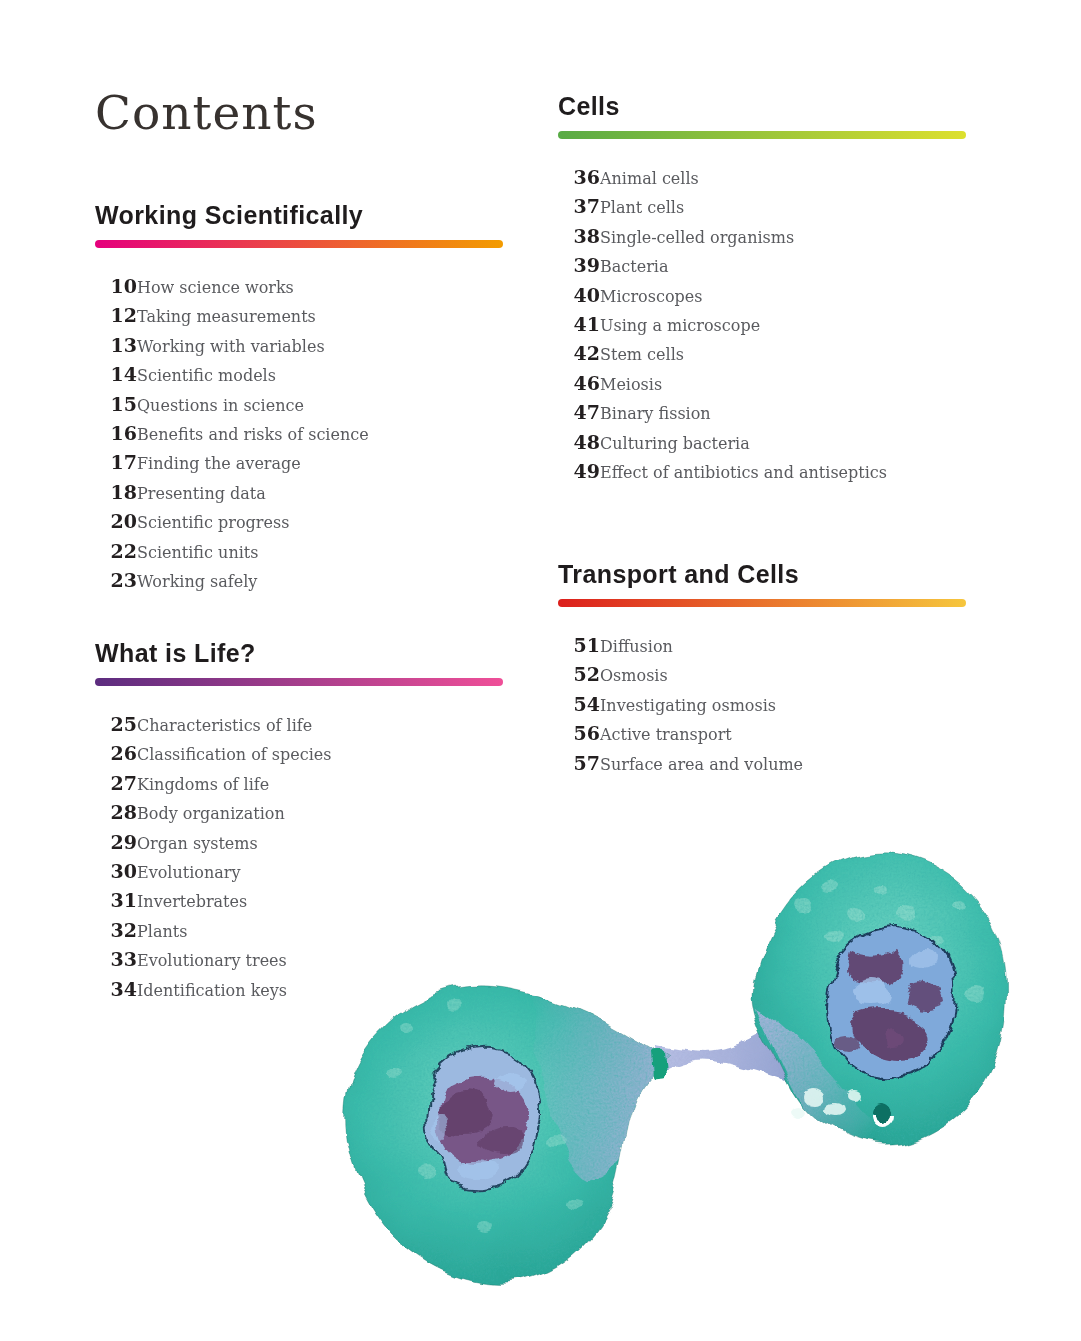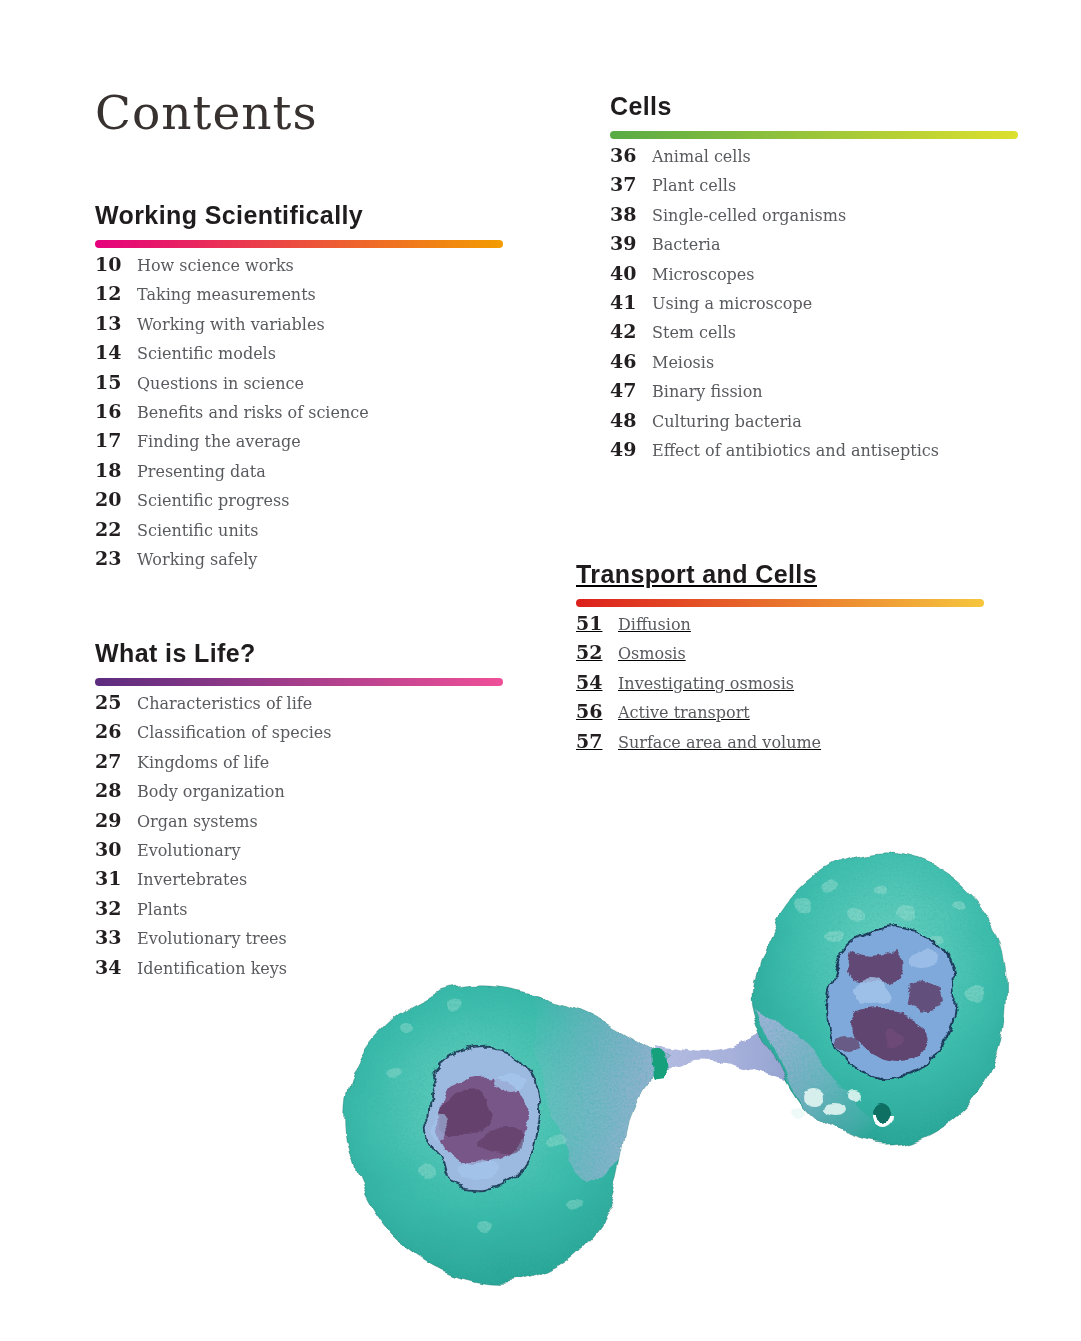--- a/index.html
+++ b/index.html
@@ -8,28 +8,28 @@
     font-family:"Liberation Sans",sans-serif;overflow:hidden;
   }
   .page-title{
     position:absolute;left:95px;top:86px;margin:0;
     font-family:"DejaVu Serif",serif;font-weight:400;
     font-size:47px;line-height:1.15;color:#37322f;letter-spacing:1px;
   }
   .toc-section{position:absolute;width:408px;}
   #sec-0{left:95px;top:201px;}
   #sec-1{left:95px;top:639px;}
-  #sec-2{left:610px;top:92px;}
-  #sec-3{left:576px;top:560px;text-decoration:underline;}
+  #sec-2{left:558px;top:92px;}
+  #sec-3{left:558px;top:560px;}
   .section-title{
     margin:0 0 10px 0;font-size:25px;line-height:29px;font-weight:bold;
     color:#1f1c1d;letter-spacing:0.4px;font-family:"Liberation Sans",sans-serif;
   }
   .section-bar{height:8px;border-radius:4px;}
-  .toc-list{list-style:none;margin:5px 0 0 0;padding:0;}
+  .toc-list{list-style:none;margin:27px 0 0 0;padding:0;text-align:right;}
   .toc-item{display:flex;align-items:baseline;height:29.4px;}
   .toc-item .num{
     flex:0 0 42px;font-family:"DejaVu Serif",serif;font-weight:bold;
     font-size:19px;color:#231f20;
   }
   .toc-item .label{
     font-family:"DejaVu Serif",serif;font-size:16px;color:#595a5e;
     white-space:nowrap;
   }
   .figure-wrap{position:absolute;left:335px;top:845px;width:678px;height:448px;}

